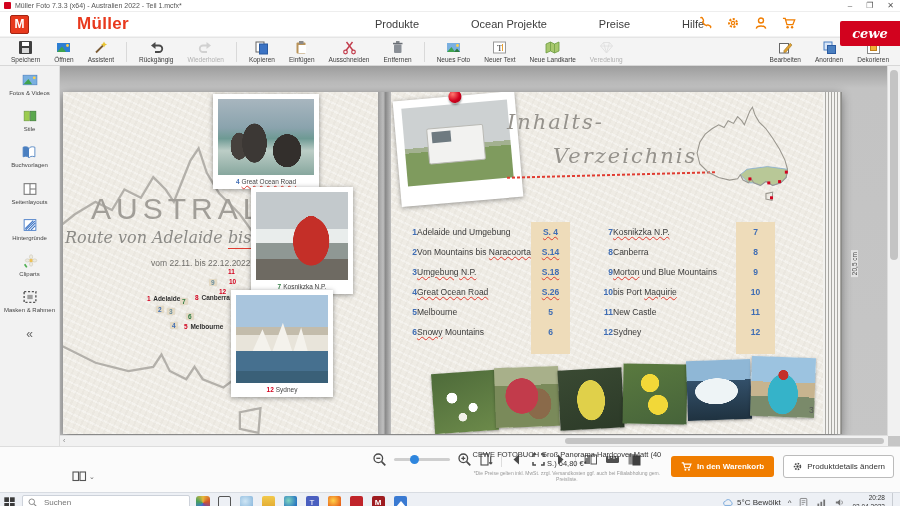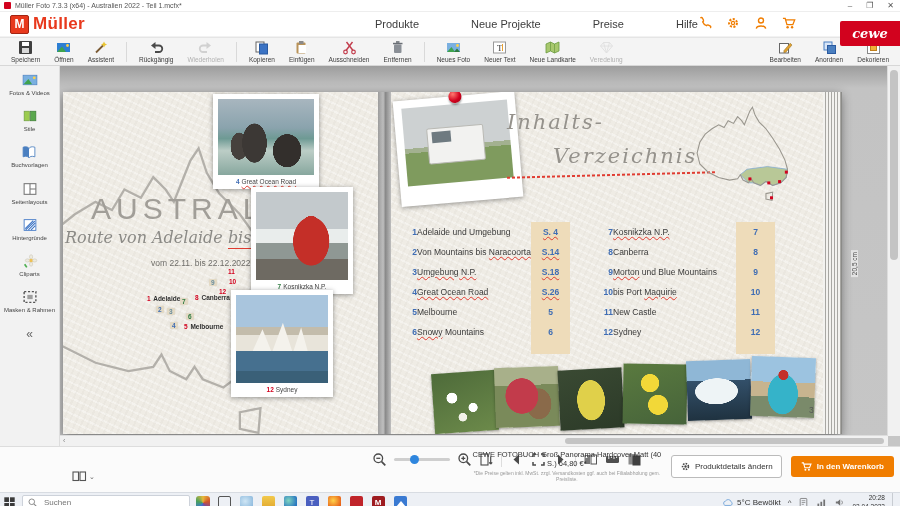--- a/index.html
+++ b/index.html
@@ -11,21 +11,21 @@
   #titlebar{height:11px;background:#fff;border-bottom:1px solid #eee;display:flex;align-items:center;padding:0 4px;position:relative;}
   #app-ico{width:7px;height:7px;background:#d2021e;border-radius:1px;margin-right:4px;}
   #titlebar .t{font-size:7px;color:#555;}
   #winctrl{position:absolute;right:6px;top:0;display:flex;gap:14px;font-size:8px;color:#555;line-height:11px;}
 
   
   #menubar{height:24px;background:#fff;position:relative;border-bottom:1px solid #f2f2f2;}
   #brand{position:absolute;left:10px;top:2px;display:flex;align-items:center;gap:4px;}
   #brand .m{width:17px;height:17px;background:#e8391d;border-radius:2px;color:#fff;font-weight:bold;
             font-size:12px;display:flex;align-items:center;justify-content:center;border:1px solid #a32413;}
-  #brand .n{font-size:17px;font-weight:bold;color:#e8391d;letter-spacing:.3px;}
+  #brand .n{font-size:17px;font-weight:bold;color:#e8391d;letter-spacing:.3px;margin-left:44px;}
   #menu{position:absolute;left:375px;top:0;height:24px;display:flex;gap:52px;align-items:center;}
   #menu .mi{font-size:11px;color:#3c3c3c;}
   #hdr-icons{position:absolute;left:698px;top:4px;display:flex;gap:14px;}
   #hdr-icons .hi{width:14px;height:14px;}
   #cewe{position:absolute;right:0;top:9px;width:60px;height:25px;background:#d2021e;color:#fff;
         display:flex;align-items:center;justify-content:center;font-size:13px;font-weight:bold;
         font-family:"DejaVu Serif",serif;font-style:italic;border-radius:2px 0 0 2px;}
 
   
   #toolbar{height:27px;background:#f4f4f4;border-top:1px solid #e5e5e5;border-bottom:1px solid #d7d7d7;
@@ -188,21 +188,21 @@
   </div>
 </div>
 
 <div id="menubar">
   <div id="brand">
     <div class="m">M</div>
     <div class="n">Müller</div>
   </div>
   <div id="menu">
       <span class="mi">Produkte</span>
-      <span class="mi">Neue Projekte</span>
+      <span class="mi">Ocean Projekte</span>
       <span class="mi">Preise</span>
       <span class="mi">Hilfe</span>
     </div>
   <div id="hdr-icons">
       <span class="hi">
         <svg width="14" height="14" viewBox="0 0 15 15">
           <path d="M3.5 2.5 C4.5 2 5.5 2.3 6 3.2 L6.8 4.8 C7.2 5.6 6.8 6.3 6.1 6.8 C6.8 8.6 8.4 10.2 10.2 10.9 C10.7 10.2 11.4 9.8 12.2 10.2 L13.8 11 C14.7 11.5 15 12.5 14.2 13.3" fill="none" stroke="#f07d00" stroke-width="1.5" transform="translate(-1,-0.5)"></path>
         </svg>
       </span>
       <span class="hi">
@@ -652,38 +652,38 @@
           <rect x="1.5" y="2" width="8" height="10.5" fill="#8a8a8a"></rect>
           <rect x="5.5" y="3.5" width="8" height="10" fill="#3f3f3f"></rect>
         </svg>
       </span>
   </div>
   <div id="product">
     <div id="prod-txt">
       <div id="prod-name">CEWE FOTOBUCH Groß Panorama Hardcover Matt (40 S.) 64,80 €*</div>
       <div id="prod-disc">*Die Preise gelten inkl. MwSt. zzgl. Versandkosten ggf. auch bei Filialabholung gem. Preisliste.</div>
     </div>
-    <div id="btn-details">
-      <span>
-          <svg width="11" height="11" viewBox="0 0 15 15">
-            <circle cx="7.5" cy="7.5" r="4" fill="none" stroke="#444" stroke-width="2.2" stroke-dasharray="2.1 1.6"></circle>
-            <circle cx="7.5" cy="7.5" r="1.6" fill="#444"></circle>
-          </svg>
-        </span>
-      <span>Produktdetails ändern</span>
-    </div>
     <div id="btn-cart">
       <span>
           <svg width="11" height="11" viewBox="0 0 15 15">
             <path d="M1 2.5 H3.4 L5.3 9.3 H11.6 L13.6 4.2 H4" fill="none" stroke="#fff" stroke-width="1.5"></path>
             <circle cx="6" cy="12" r="1.3" fill="#fff"></circle>
             <circle cx="10.8" cy="12" r="1.3" fill="#fff"></circle>
           </svg>
         </span>
       <span>In den Warenkorb</span>
+    </div>
+    <div id="btn-details">
+      <span>
+          <svg width="11" height="11" viewBox="0 0 15 15">
+            <circle cx="7.5" cy="7.5" r="4" fill="none" stroke="#444" stroke-width="2.2" stroke-dasharray="2.1 1.6"></circle>
+            <circle cx="7.5" cy="7.5" r="1.6" fill="#444"></circle>
+          </svg>
+        </span>
+      <span>Produktdetails ändern</span>
     </div>
   </div>
 </div>
 
 <div id="taskbar">
   <span>
       <svg width="13" height="13" viewBox="0 0 15 15">
         <rect x="1.5" y="1.5" width="5.4" height="5.4" fill="#3a3a3a"></rect>
         <rect x="8.1" y="1.5" width="5.4" height="5.4" fill="#3a3a3a"></rect>
         <rect x="1.5" y="8.1" width="5.4" height="5.4" fill="#3a3a3a"></rect>

